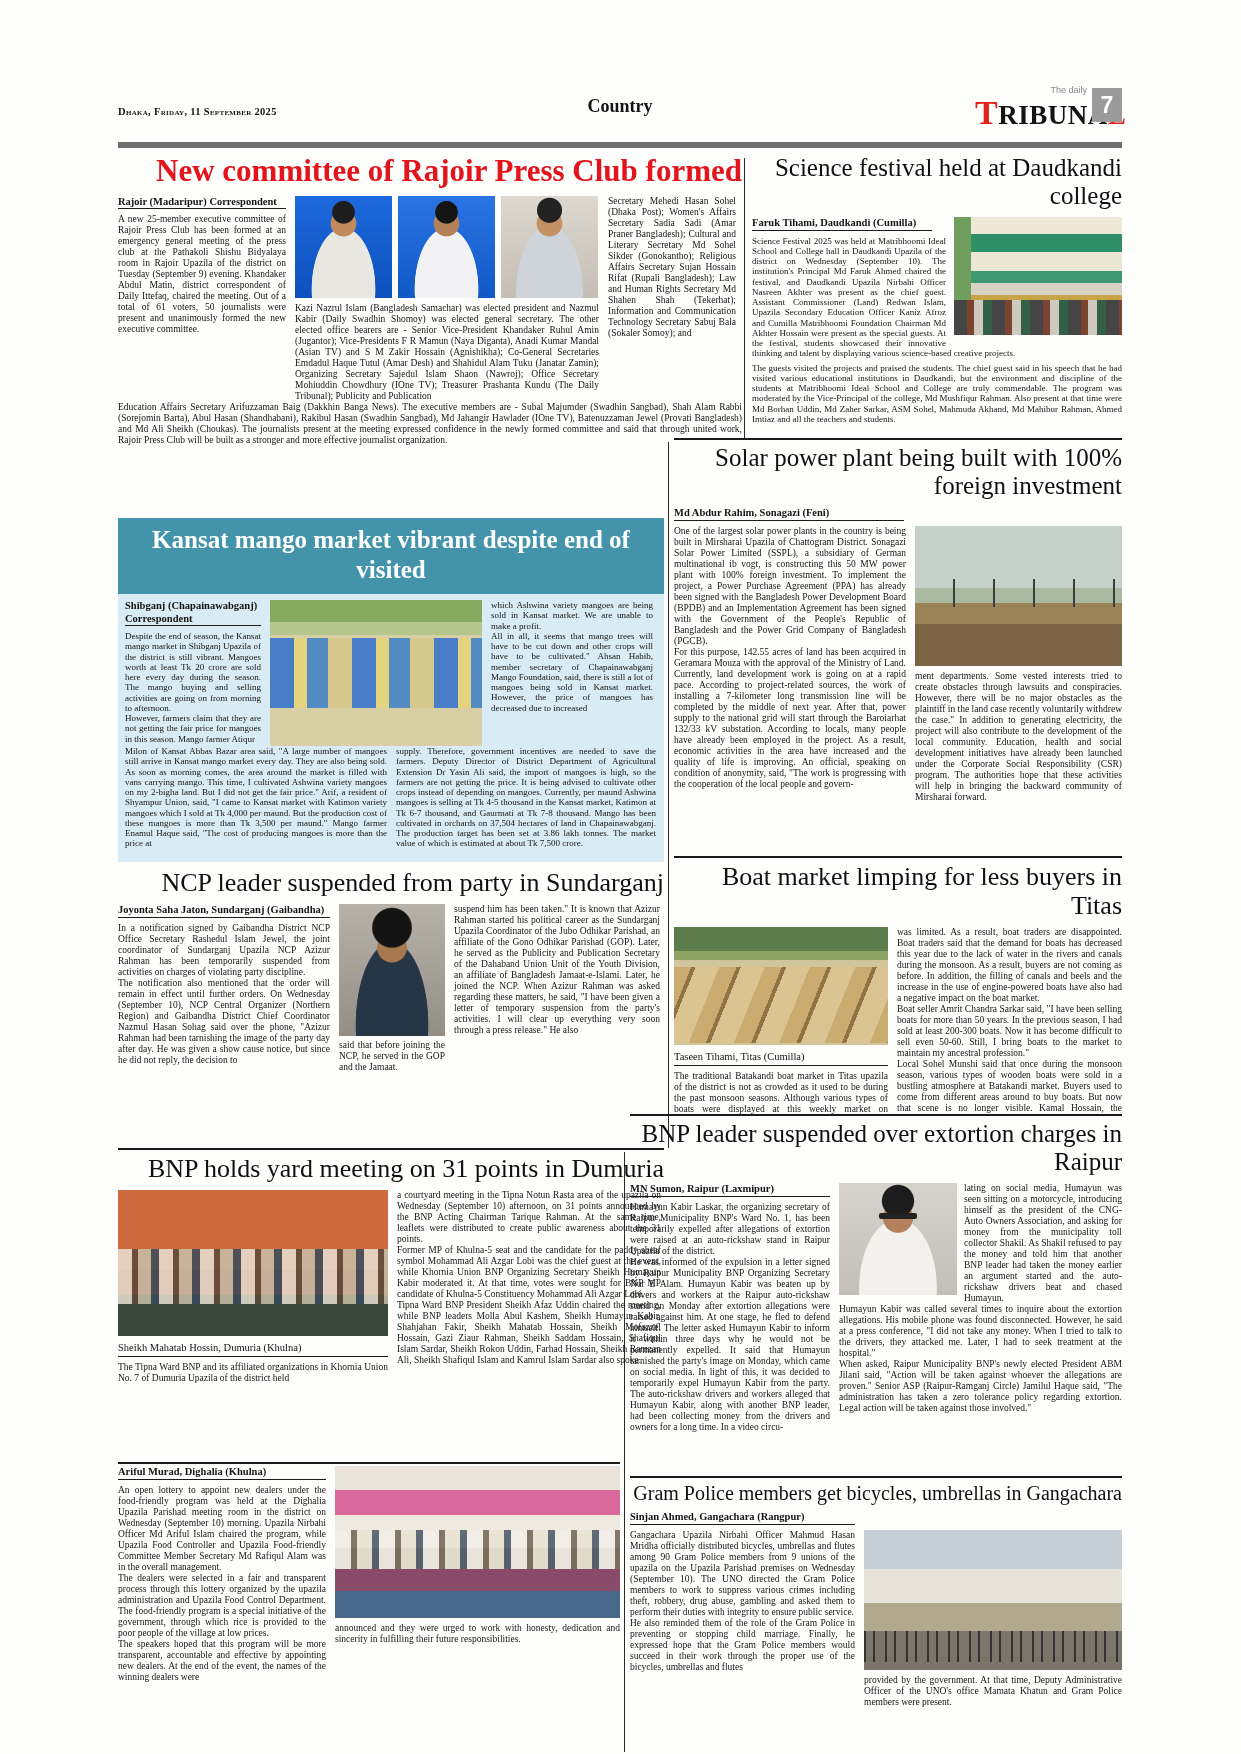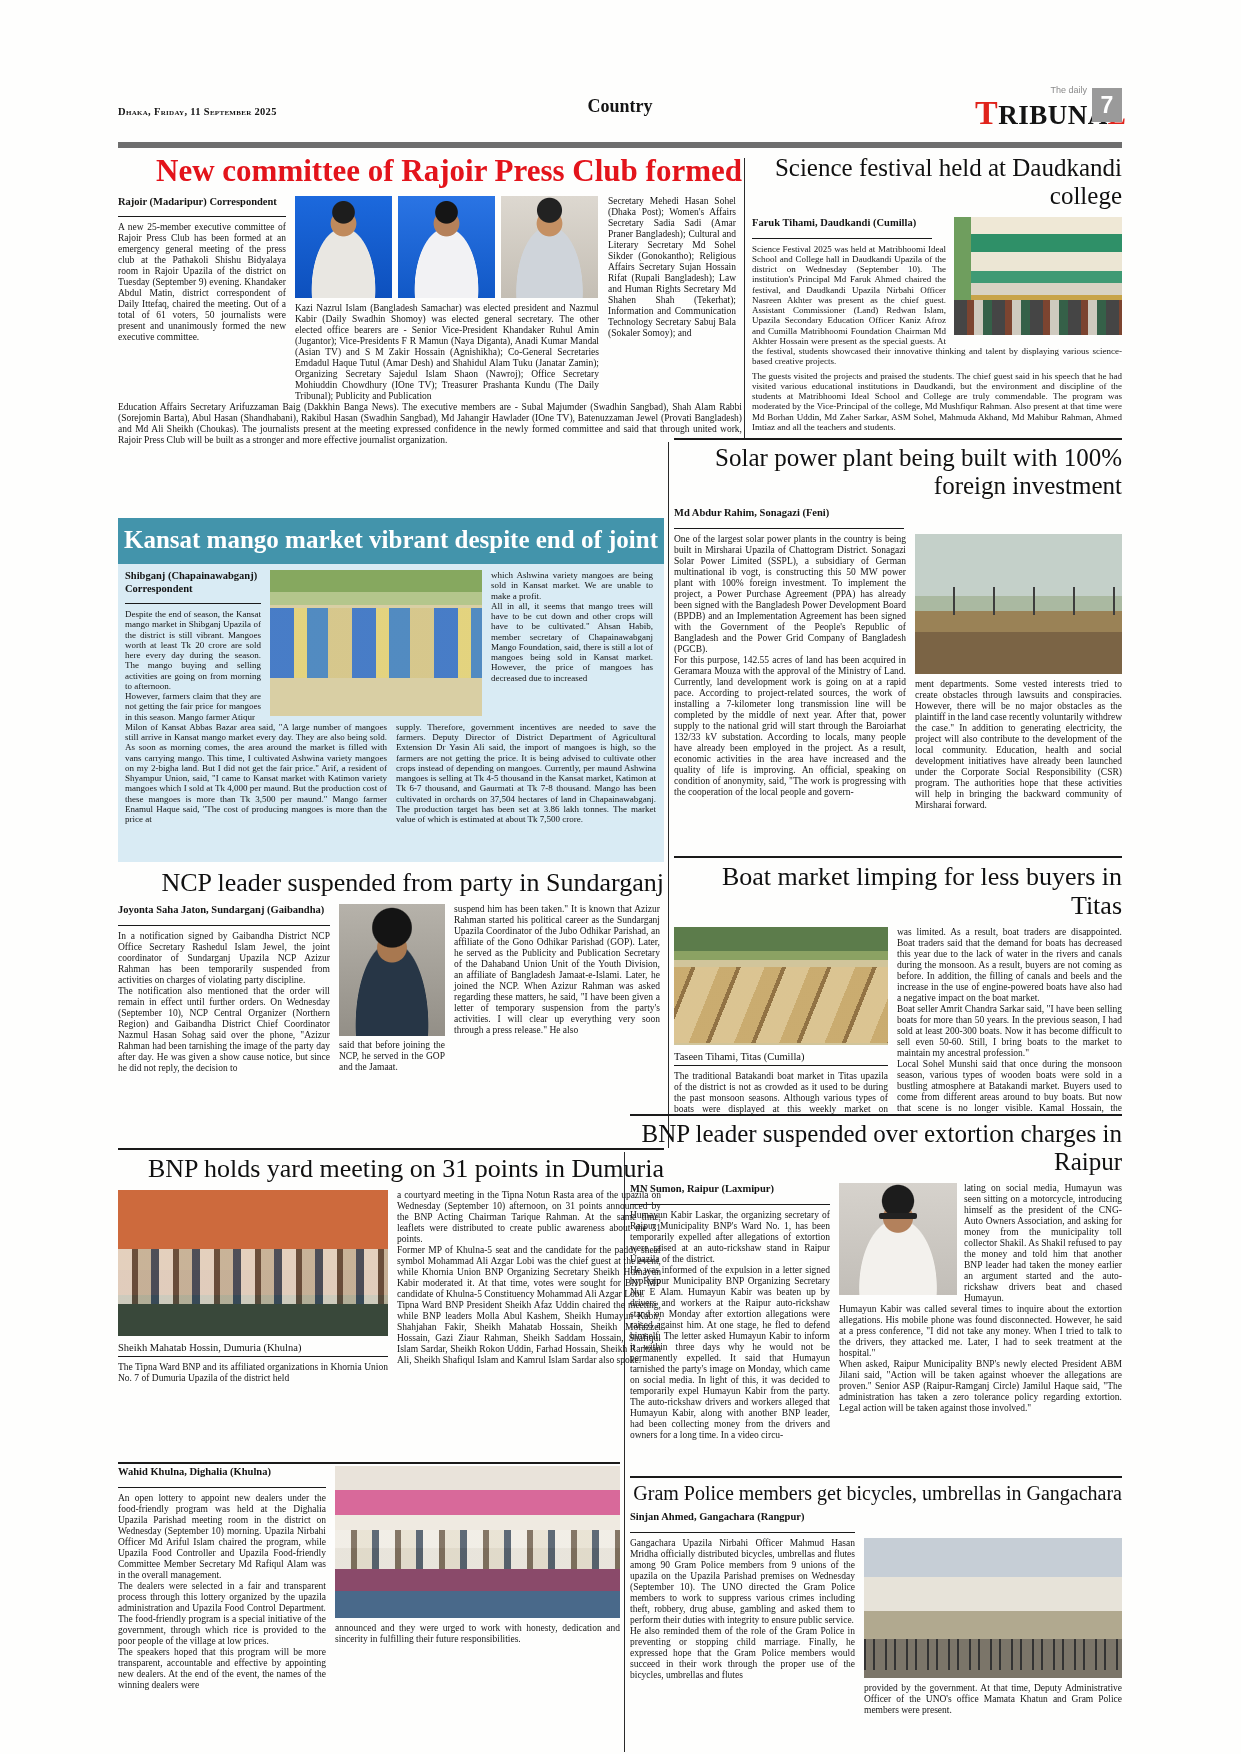--- a/index.html
+++ b/index.html
@@ -19,21 +19,21 @@
         color:#fff;font-family:"Liberation Sans",sans-serif;font-weight:bold;font-size:23px;
         display:flex;align-items:center;justify-content:center;}
   .head-rule{position:absolute;left:118px;top:142px;width:1004px;height:6px;background:#6e6e6e;}
   
   .hrule{position:absolute;height:2px;background:#1a1a1a;}
   .vrule{position:absolute;width:1px;background:#2a2a2a;}
   
   .art{position:absolute;overflow:hidden;}
   .hl{margin:2px 0 7px 0;text-align:right;font-weight:400;line-height:1.12;color:#101010;}
   .hl.red{color:#e3141b;font-weight:bold;}
-  .byline{font-size:10.5px;font-weight:bold;padding-bottom:8px;border-bottom:1.4px solid #1a1a1a;
+  .byline{font-size:10.5px;font-weight:bold;padding-bottom:0;border-bottom:1.4px solid #1a1a1a;
         margin-bottom:5px;line-height:1.2;}
   .caption{font-size:10.5px;padding:3px 0 3px 0;border-bottom:1.4px solid #1a1a1a;margin-bottom:5px;}
   .bt{font-size:9.5px;line-height:1.16;text-align:justify;white-space:pre-line;}
   .bt.small{font-size:9px;line-height:1.14;}
   .row{display:flex;gap:9px;}
   .mt{}
   
   .photo{position:relative;overflow:hidden;background:#ccc;flex:none;}
   .photo-row{display:flex;gap:6px;margin-bottom:5px;}
   .p-blue{background:
@@ -140,21 +140,21 @@
 
   <section class="art" style="left:752px;top:152px;width:370px;height:284px">
     <h1 class="hl" style="font-size:25px">Science festival held at Daudkandi college</h1>
     <div class="photo ph-science" style="float:right;width:168px;height:118px;margin:0 0 5px 8px"></div>
     <div class="byline" style="width:180px">Faruk Tihami, Daudkandi (Cumilla)</div>
     <div class="bt small">Science Festival 2025 was held at Matribhoomi Ideal School and College hall in Daudkandi Upazila of the district on Wednesday (September 10). The institution's Principal Md Faruk Ahmed chaired the festival, and Daudkandi Upazila Nirbahi Officer Nasreen Akhter was present as the chief guest. Assistant Commissioner (Land) Redwan Islam, Upazila Secondary Education Officer Kaniz Afroz and Cumilla Matribhoomi Foundation Chairman Md Akhter Hossain were present as the special guests. At the festival, students showcased their innovative thinking and talent by displaying various science-based creative projects.</div>
     <div class="bt small mt" style="clear:both;margin-top:4px">The guests visited the projects and praised the students. The chief guest said in his speech that he had visited various educational institutions in Daudkandi, but the environment and discipline of the students at Matribhoomi Ideal School and College are truly commendable. The program was moderated by the Vice-Principal of the college, Md Mushfiqur Rahman. Also present at that time were Md Borhan Uddin, Md Zaher Sarkar, ASM Sohel, Mahmuda Akhand, Md Mahibur Rahman, Ahmed Imtiaz and all the teachers and students.</div>
   </section>
 
   <section class="art kansat" style="left:118px;top:518px;width:546px;height:344px">
-    <div class="kansat-head">Kansat mango market vibrant despite end of joint</div>
+    <div class="kansat-head">Kansat mango market vibrant despite end of visited</div>
     <div class="kansat-pad">
       <div class="row">
         <div style="width:136px;flex:none">
           <div class="byline">Shibganj (Chapainawabganj) Correspondent</div>
           <div class="bt small">Despite the end of season, the Kansat mango market in Shibganj Upazila of the district is still vibrant. Mangoes worth at least Tk 20 crore are sold here every day during the season. The mango buying and selling activities are going on from morning to afternoon.
 However, farmers claim that they are not getting the fair price for mangoes in this season. Mango farmer Atiqur</div>
         </div>
         <div class="photo ph-mango" style="width:212px;height:146px"></div>
         <div style="width:162px;flex:none">
           <div class="bt small">which Ashwina variety mangoes are being sold in Kansat market. We are unable to make a profit.
@@ -244,21 +244,21 @@
         <div class="bt">lating on social media, Humayun was seen sitting on a motorcycle, introducing himself as the president of the CNG-Auto Owners Association, and asking for money from the municipality toll collector Shakil. As Shakil refused to pay the money and told him that another BNP leader had taken the money earlier an argument started and the auto-rickshaw drivers beat and chased Humayun.
 Humayun Kabir was called several times to inquire about the extortion allegations. His mobile phone was found disconnected. However, he said at a press conference, "I did not take any money. When I tried to talk to the drivers, they attacked me. Later, I had to seek treatment at the hospital."
 When asked, Raipur Municipality BNP's newly elected President ABM Jilani said, "Action will be taken against whoever the allegations are proven." Senior ASP (Raipur-Ramganj Circle) Jamilul Haque said, "The administration has taken a zero tolerance policy regarding extortion. Legal action will be taken against those involved."</div>
       </div>
     </div>
   </section>
 
   <section class="art" style="left:118px;top:1466px;width:502px;height:286px">
     <div class="row">
       <div style="width:208px;flex:none">
-        <div class="byline">Wahid Khulna, Dighalia (Khulna)</div>
+        <div class="byline">Ariful Murad, Dighalia (Khulna)</div>
         <div class="bt">An open lottery to appoint new dealers under the food-friendly program was held at the Dighalia Upazila Parishad meeting room in the district on Wednesday (September 10) morning. Upazila Nirbahi Officer Md Ariful Islam chaired the program, while Upazila Food Controller and Upazila Food-friendly Committee Member Secretary Md Rafiqul Alam was in the overall management.
 The dealers were selected in a fair and transparent process through this lottery organized by the upazila administration and Upazila Food Control Department. The food-friendly program is a special initiative of the government, through which rice is provided to the poor people of the village at low prices.
 The speakers hoped that this program will be more transparent, accountable and effective by appointing new dealers. At the end of the event, the names of the winning dealers were</div>
       </div>
       <div style="width:285px;flex:none">
         <div class="photo ph-lottery" style="width:285px;height:152px;margin-bottom:5px"></div>
         <div class="bt">announced and they were urged to work with honesty, dedication and sincerity in fulfilling their future responsibilities.</div>
       </div>
     </div>
   </section>

